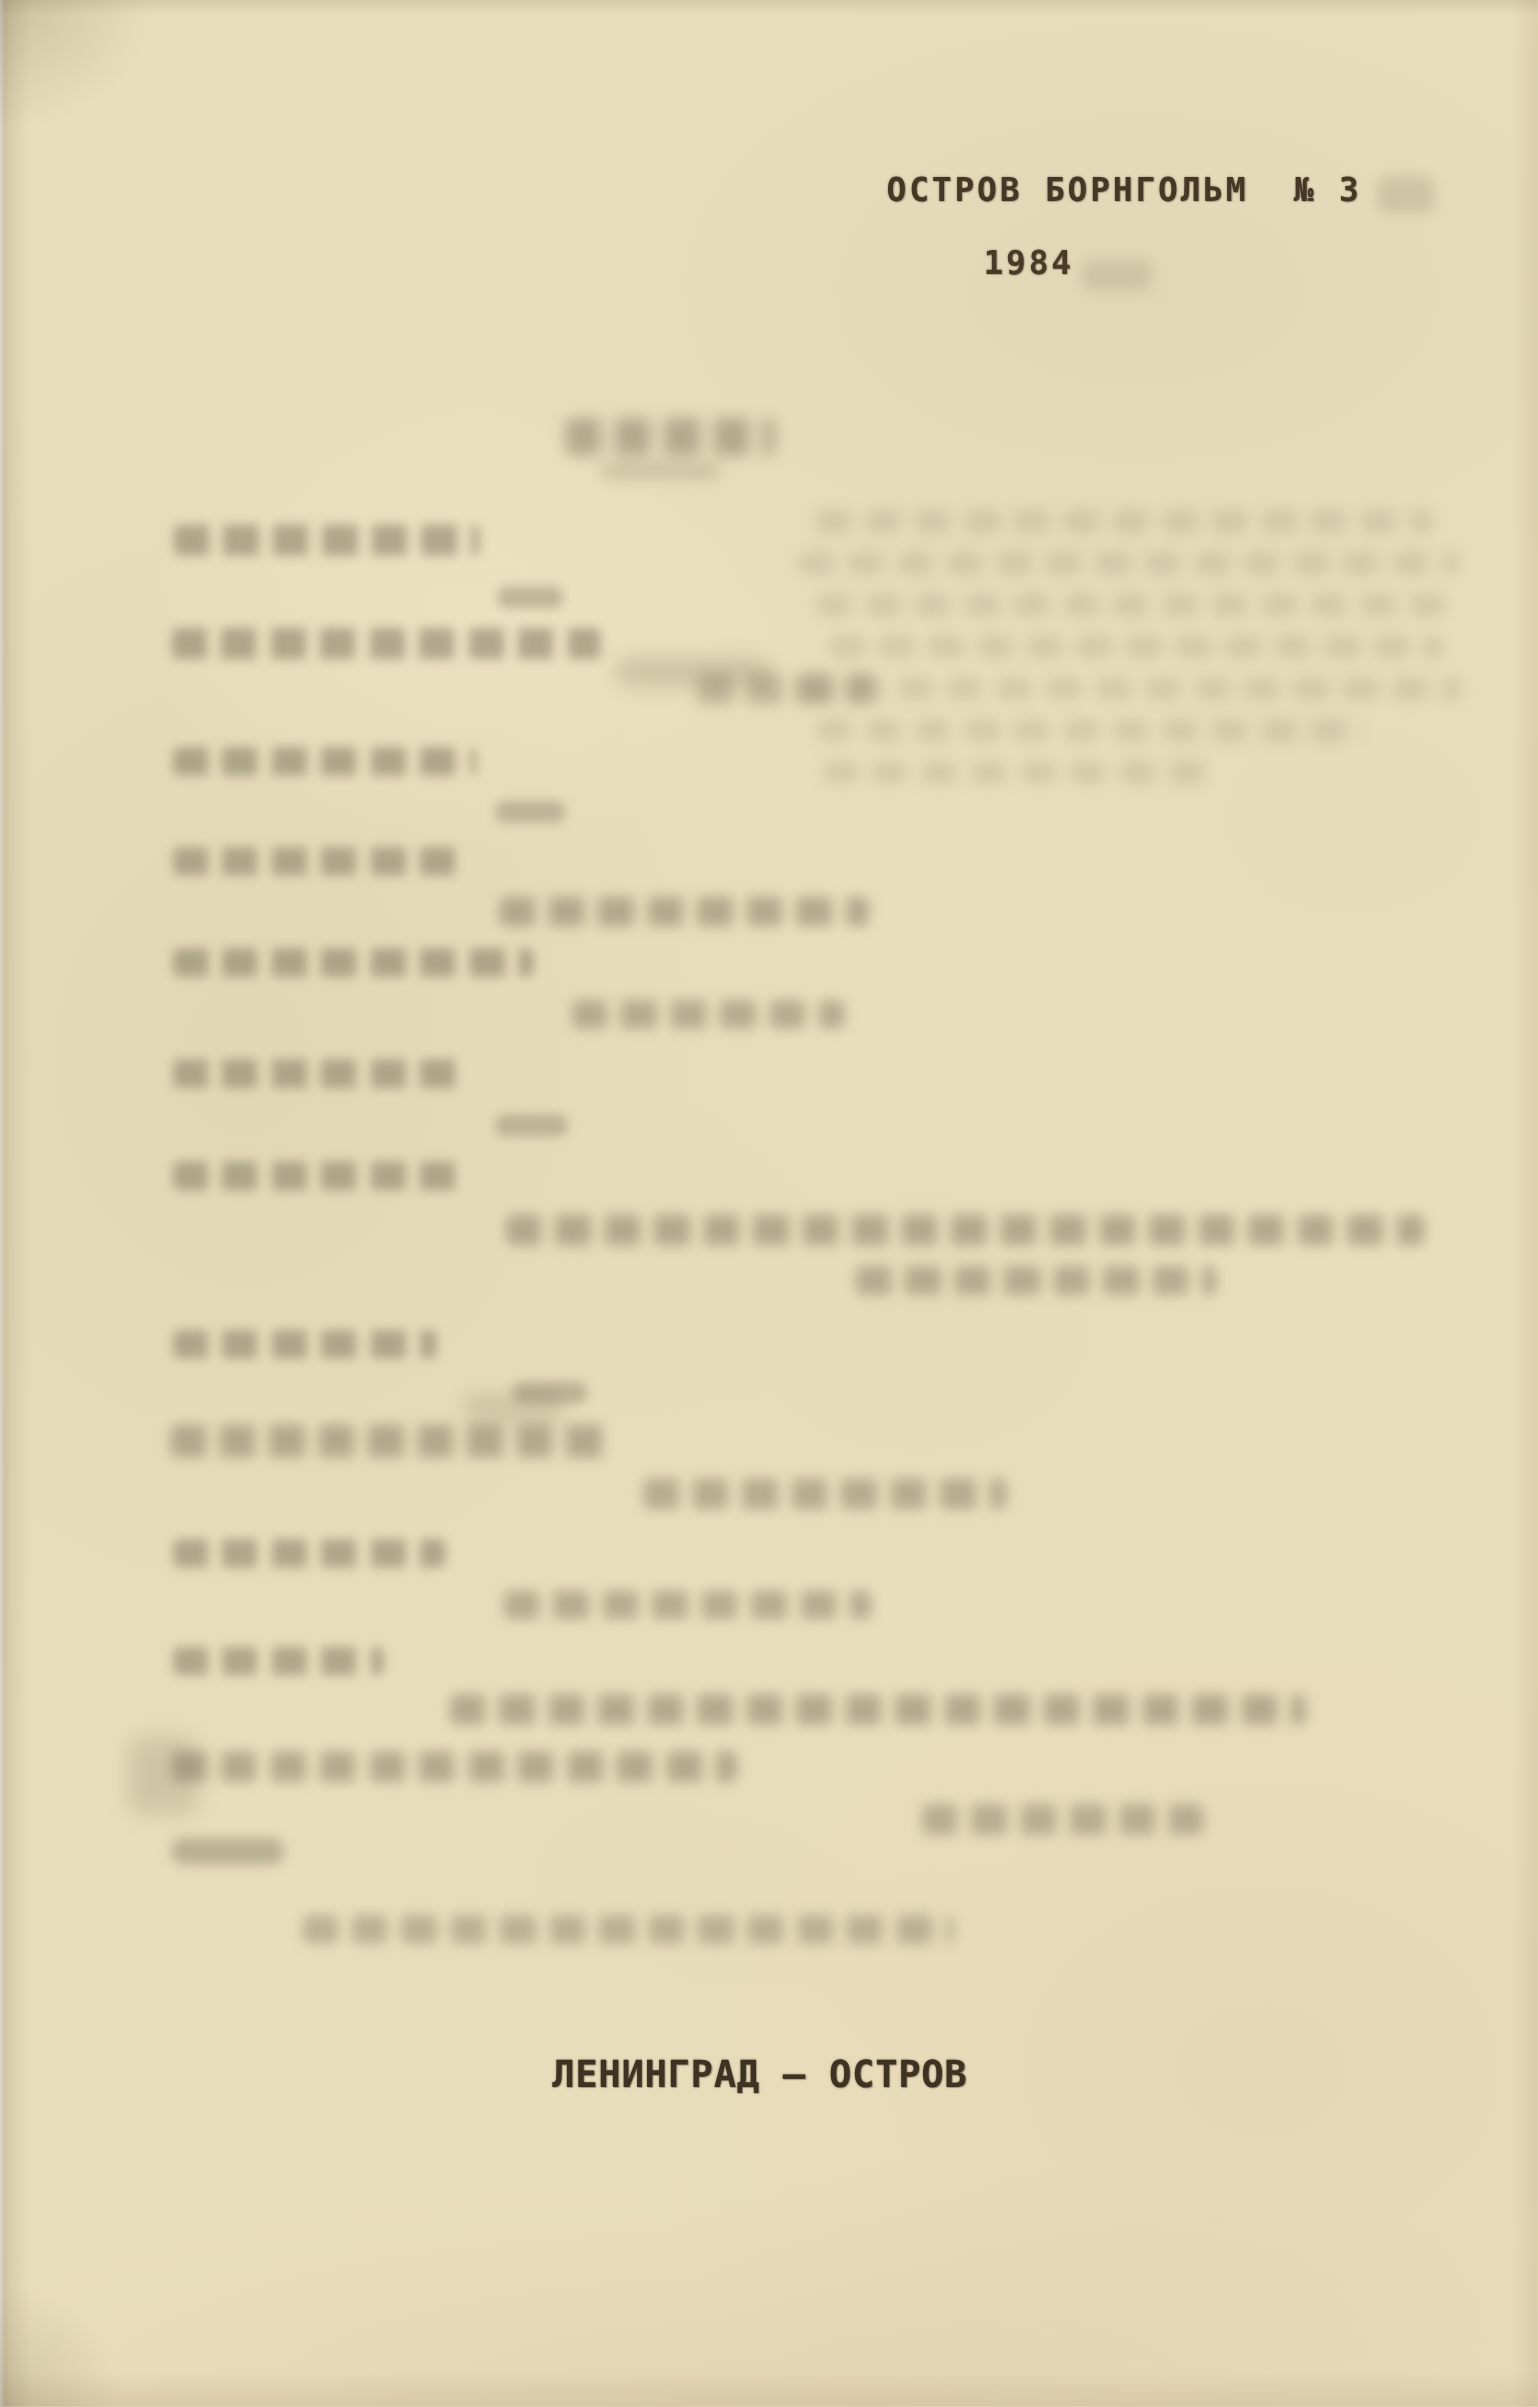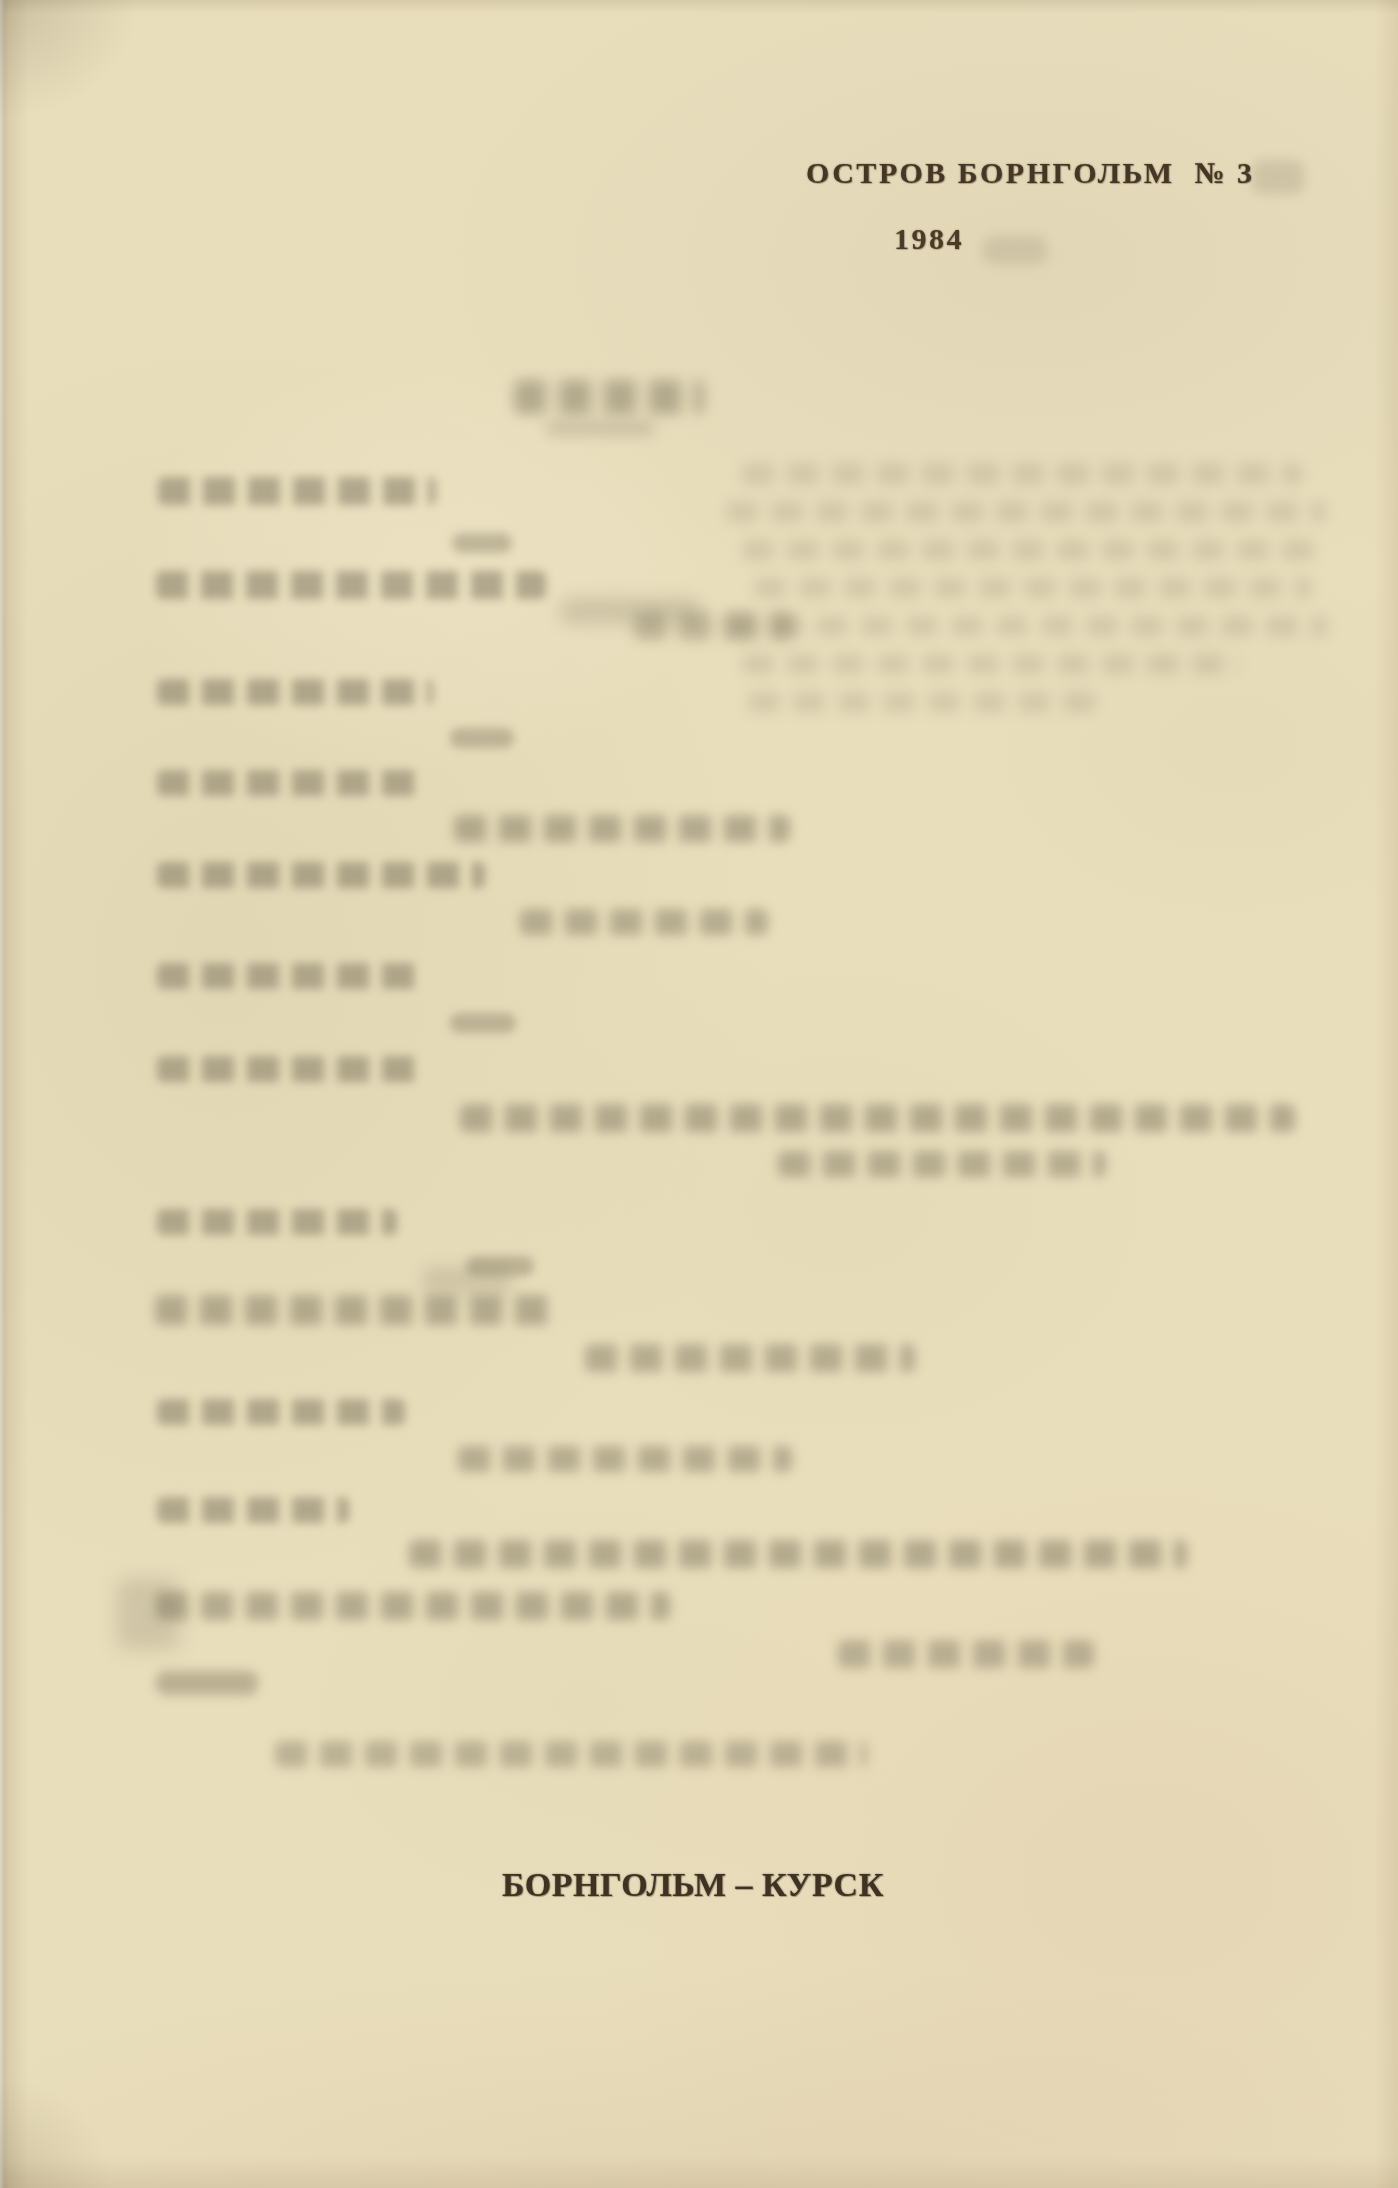--- a/index.html
+++ b/index.html
@@ -19,21 +19,20 @@
       radial-gradient(900px 520px at 74% 12%, rgba(205,196,168,0.28), transparent 70%),
       radial-gradient(760px 900px at 16% 44%, rgba(196,186,150,0.20), transparent 72%),
       radial-gradient(820px 640px at 82% 86%, rgba(212,178,148,0.16), transparent 70%),
       radial-gradient(1250px 320px at 50% 100%, rgba(188,158,128,0.14), transparent 72%),
       linear-gradient(90deg, rgba(226,223,216,0.85) 0px, rgba(226,223,216,0) 5px),
       linear-gradient(90deg, rgba(108,93,63,0.30) 0px, rgba(108,93,63,0.12) 9px, rgba(108,93,63,0) 28px),
       linear-gradient(270deg, rgba(158,138,98,0.18) 0px, rgba(158,138,98,0) 24px),
       linear-gradient(0deg, rgba(148,123,93,0.18) 0px, rgba(148,123,93,0) 32px),
       linear-gradient(180deg, rgba(120,105,75,0.16) 0px, rgba(120,105,75,0) 14px),
       #e9debc;
-    font-family: Liberation Serif, serif;
   }
   
   .paper-texture {
     position: absolute; inset: 0; pointer-events: none;
     background:
       radial-gradient(420px 300px at 30% 26%, rgba(255,250,228,0.18), transparent 70%),
       radial-gradient(500px 380px at 60% 55%, rgba(205,194,160,0.12), transparent 70%),
       radial-gradient(460px 340px at 42% 78%, rgba(210,198,165,0.12), transparent 70%),
       radial-gradient(380px 280px at 88% 34%, rgba(200,190,160,0.12), transparent 70%);
   }
@@ -115,14 +114,14 @@
       <div class="smudge words" style="left: 748px; top: 691px; width: 356px; height: 22px; opacity: 0.16; filter: blur(7px);"></div>
       <div class="smudge" style="left: 1252px; top: 160px; width: 52px; height: 34px; opacity: 0.18; filter: blur(6px);"></div>
       <div class="smudge" style="left: 983px; top: 236px; width: 64px; height: 28px; opacity: 0.16; filter: blur(6px);"></div>
       <div class="smudge" style="left: 116px; top: 1578px; width: 64px; height: 72px; opacity: 0.2; filter: blur(10px);"></div>
     </div>
 
   <div class="masthead">ОСТРОВ БОРНГОЛЬМ  № 3</div>
 
   <div class="year">1984</div>
 
-  <div class="imprint">БОРНГОЛЬМ – КУРСК</div>
+  <div class="imprint">ЛЕНИНГРАД – ОСТРОВ</div>
 </div>
 
 </body></html>

